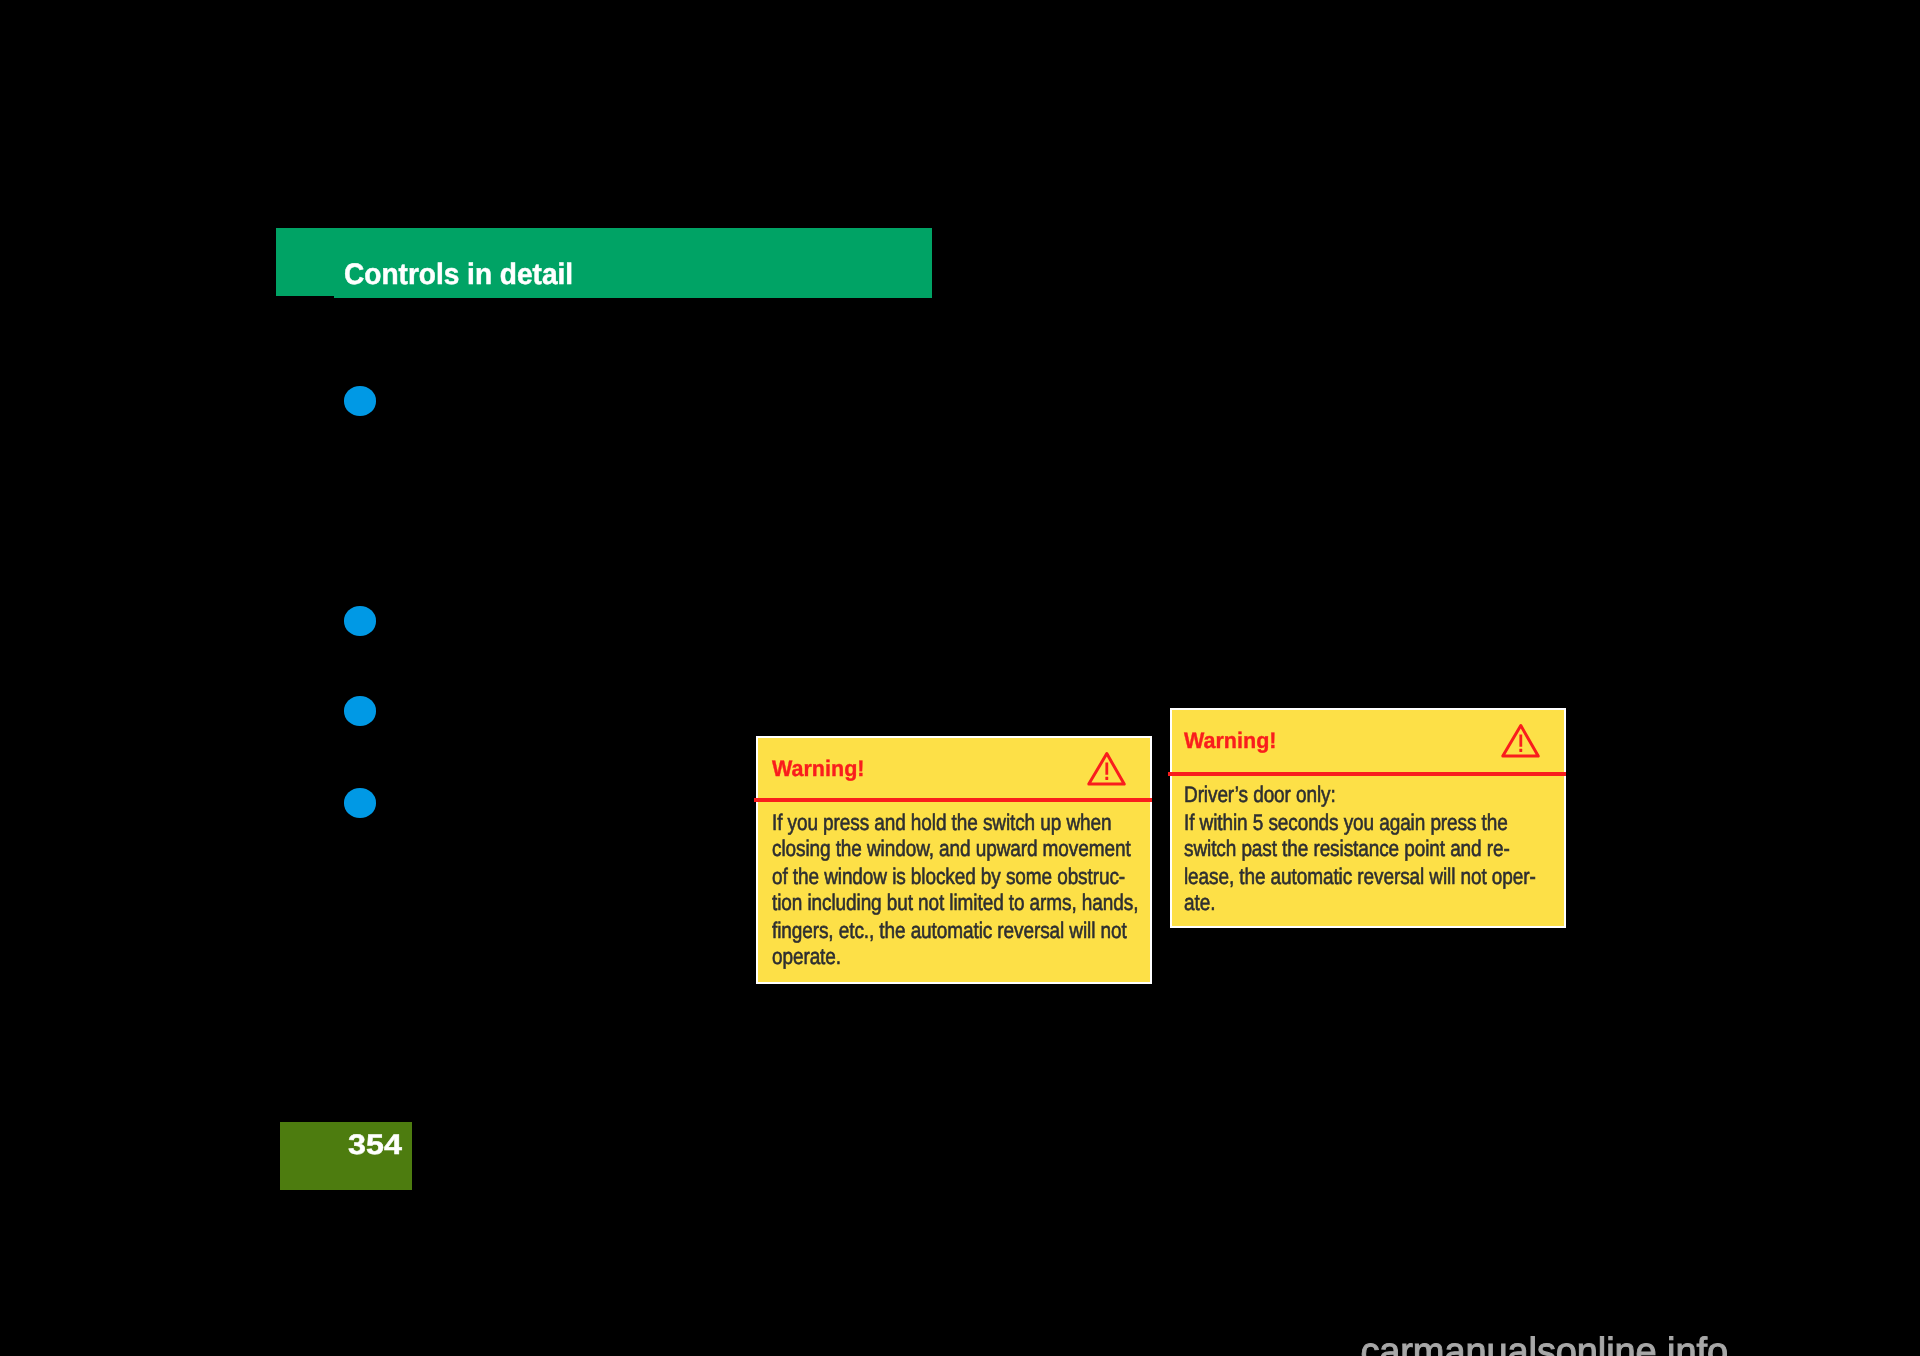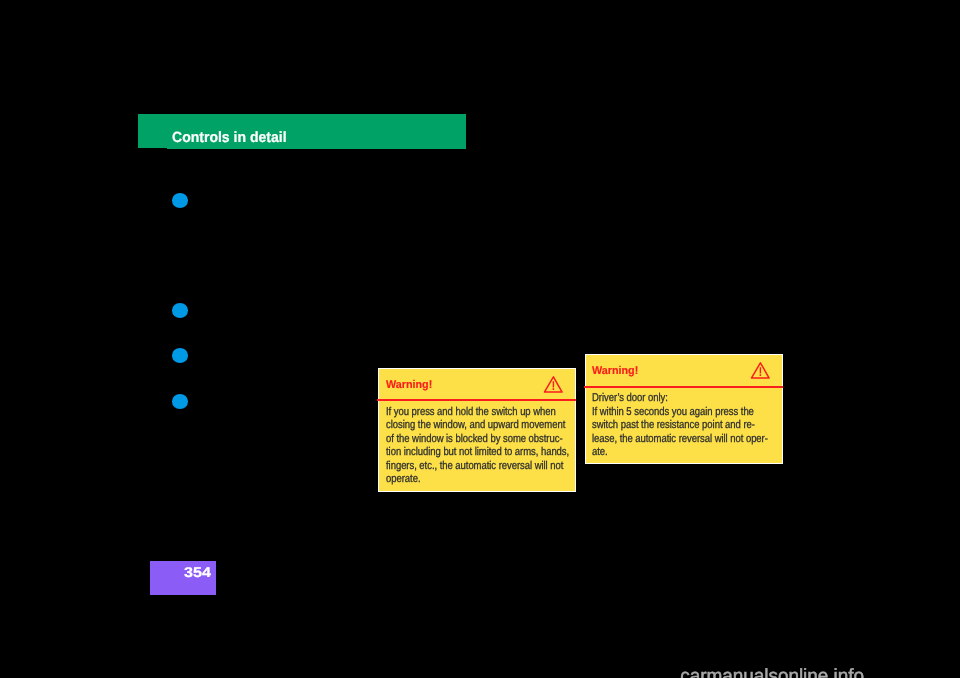--- a/index.html
+++ b/index.html
@@ -48,22 +48,22 @@
   .wb-body{
     position:absolute;font-size:11.3px;color:#2e2f31;line-height:13.55px;
     letter-spacing:-0.06px;white-space:pre;
     -webkit-text-stroke:0.3px #2e2f31;
     transform:scaleX(0.8415) translateZ(0);transform-origin:0 0;
   }
   .wb-icon{position:absolute;}
 
   
   .pagenum-box{
-    position:absolute;left:150px;top:545px;width:66px;height:34px;
-    background:#8b5cf6;
+    position:absolute;left:140px;top:545px;width:66px;height:34px;
+    background:#4d7c0f;
     text-decoration:underline;
   }
   .pagenum{
     position:absolute;left:33.8px;top:2.9px;
     font-size:14.1px;font-weight:bold;color:#ffffff;line-height:16px;
     letter-spacing:0px;
     transform:scaleX(1.145) translateZ(0);transform-origin:0 0;
     -webkit-text-stroke:0.24px #ffffff;
   }
 

